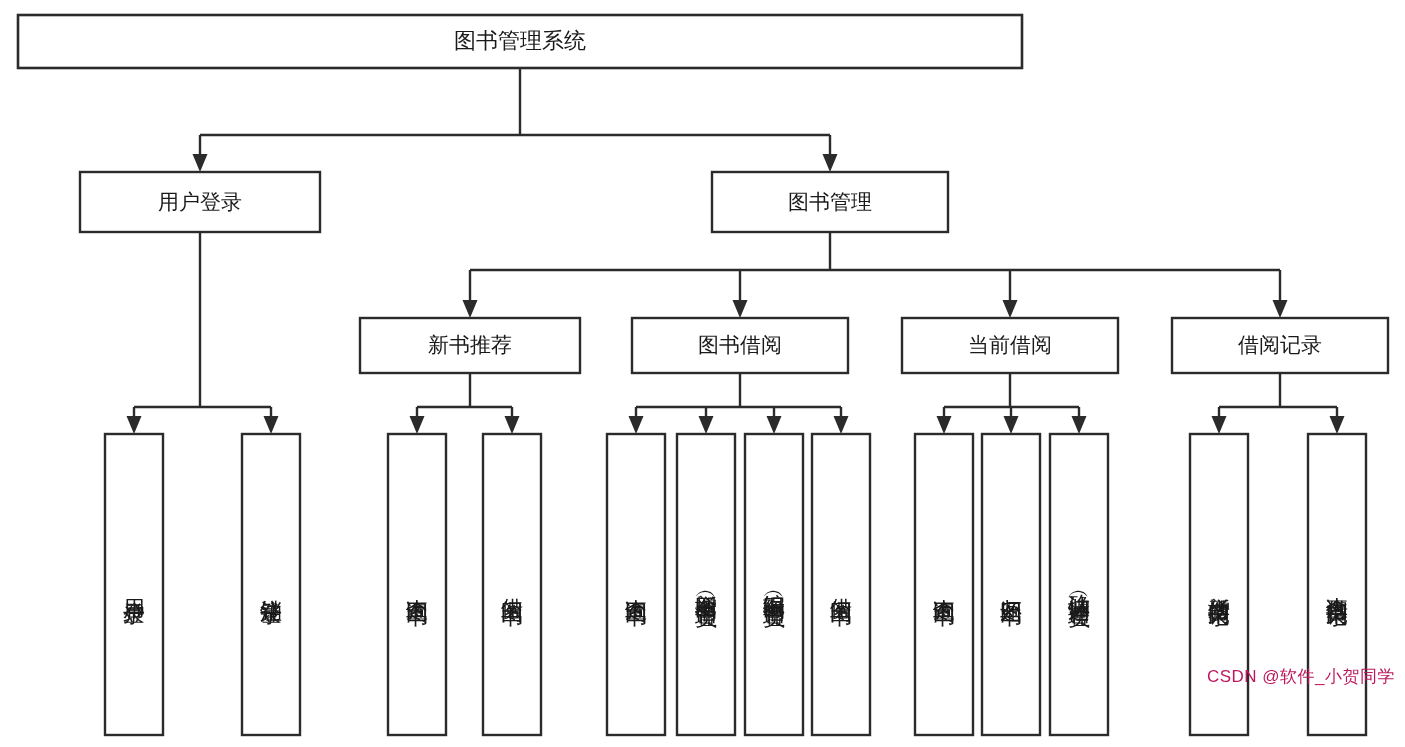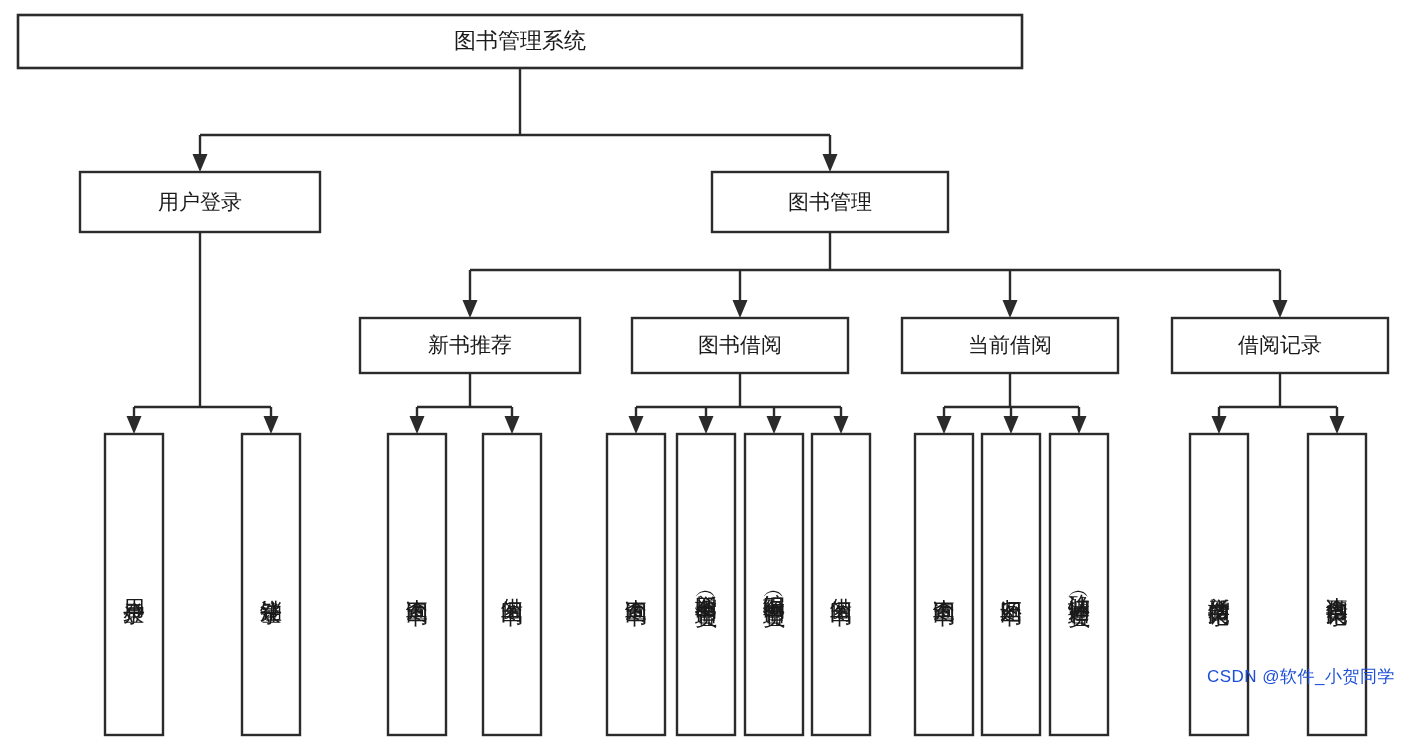--- a/index.html
+++ b/index.html
@@ -69,21 +69,21 @@
     color: #1a1a1a;
     white-space: nowrap;
     text-align: center;
   }
   #watermark {
     position: absolute;
     right: 10px;
     bottom: 6px;
     font-family: "Liberation Sans", "DejaVu Sans", sans-serif;
     font-size: 17px;
-    color: #1d4ed8;
+    color: #be185d;
     letter-spacing: 0.5px;
     user-select: none;
   }
 </style>
 </head>
 <body>
 
 <div id="diagram-root">
   <svg id="diagram-svg" width="1405" height="747" viewBox="0 0 1405 747">
       <line x1="520" y1="68" x2="520" y2="135" class="link-line"></line>

